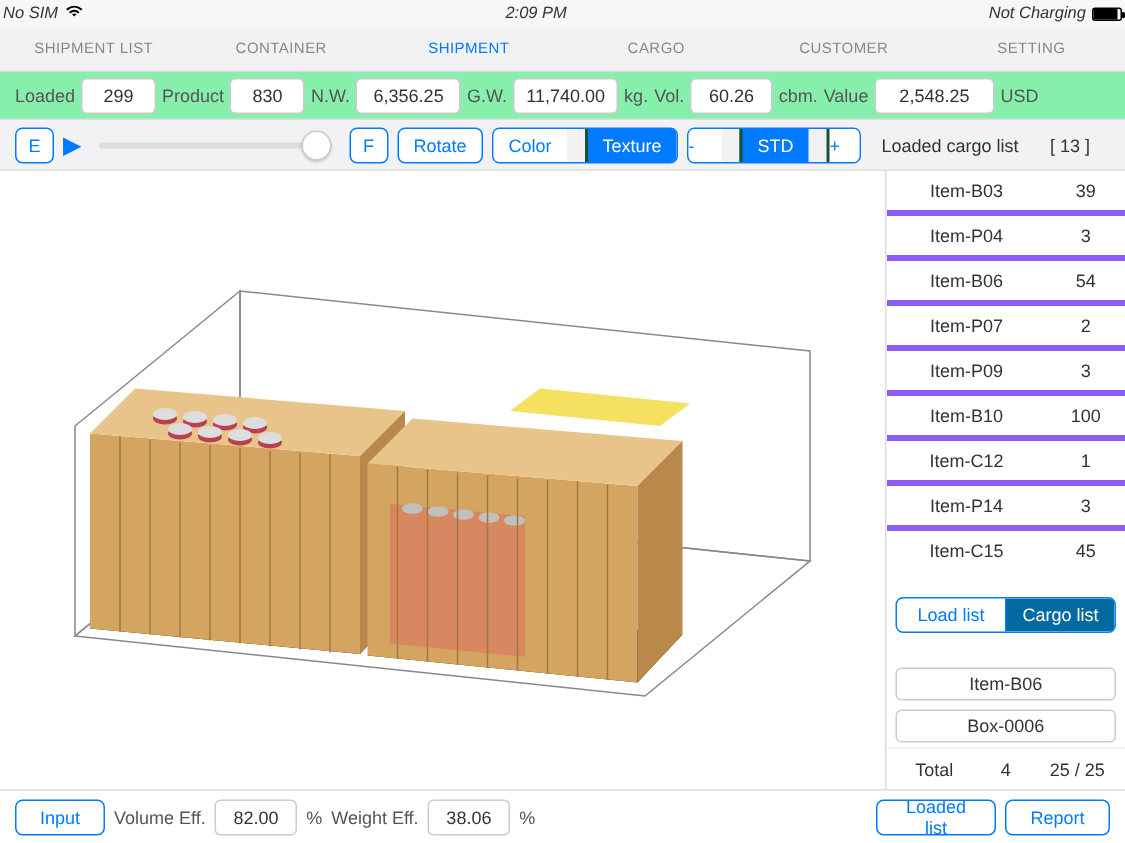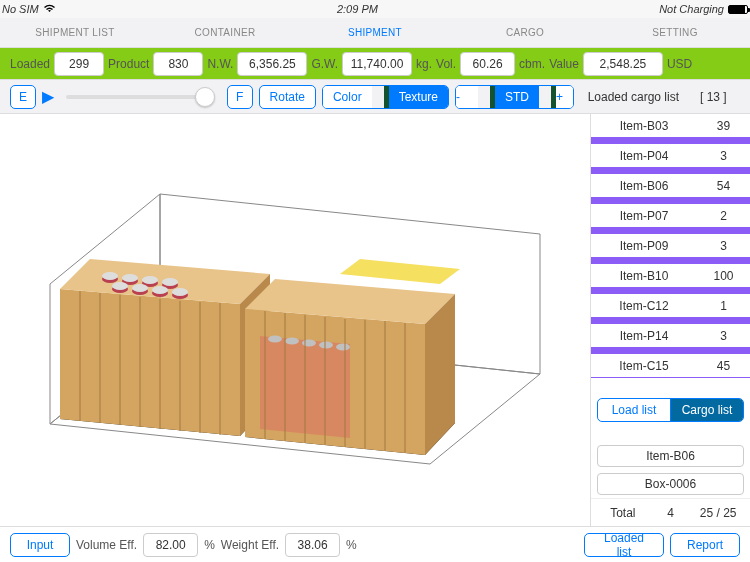--- a/index.html
+++ b/index.html
@@ -8,42 +8,42 @@
 .status-bar { height: 18px; display: flex; align-items: center; justify-content: space-between; padding: 0 2px; font-size: 11px; background: #f7f7f7; font-style: italic; }
 .status-left, .status-right { display: flex; align-items: center; gap: 4px; }
 .battery { width: 20px; height: 9px; border: 1px solid #000; border-radius: 2px; position: relative; }
 .battery::after { content: ""; position: absolute; right: -3px; top: 2px; width: 2px; height: 4px; background: #000; border-radius: 0 1px 1px 0; }
 .battery-fill { background: #000; width: 16px; height: 7px; margin: 0; }
 
 .tabs { display: flex; height: 30px; background: #f2f2f4; border-bottom: 1px solid #ddd; }
 .tab { flex: 1; text-align: center; line-height: 30px; font-size: 10px; color: #888; letter-spacing: 0.3px; cursor: pointer; }
 .tab.active { color: #007aff; }
 
-.info-row { display: flex; align-items: center; height: 32px; padding: 0 10px; gap: 4px; background: #84cc16; border-bottom: 1px solid #ddd; }
+.info-row { display: flex; align-items: center; height: 32px; padding: 0 10px; gap: 4px; background: #86efac; border-bottom: 1px solid #ddd; }
 .info-label { font-size: 12px; color: #555; }
 .info-box { background: #fff; border: 1px solid #ccc; border-radius: 4px; height: 24px; line-height: 22px; text-align: center; font-size: 12px; padding: 0 6px; min-width: 40px; }
 
 .ctrl-row { display: flex; align-items: center; height: 34px; padding: 0 10px; gap: 6px; background: #f2f2f4; border-bottom: 1px solid #ddd; }
 .btn { border: 1px solid #007aff; color: #007aff; background: #fff; border-radius: 5px; height: 24px; padding: 0 10px; font-size: 12px; cursor: pointer; display: inline-flex; align-items: center; justify-content: center; }
 .btn.filled { background: #007aff; color: #fff; }
 .btn-sq { width: 26px; padding: 0; }
 .slider { flex: 1; height: 4px; background: #ddd; border-radius: 2px; position: relative; margin: 0 6px; }
 .slider-thumb { position: absolute; right: 0; top: -8px; width: 20px; height: 20px; background: #fff; border: 1px solid #ccc; border-radius: 50%; box-shadow: 0 1px 2px rgba(0,0,0,0.2); }
 .seg { display: flex; border-radius: 5px; overflow: hidden; border: 1px solid #007aff; height: 24px; gap: 12px; }
 .seg > div { padding: 0 10px; line-height: 22px; color: #007aff; background: #fff; cursor: pointer; font-size: 12px; }
 .seg > div.active { background: #007aff; color: #fff; }
-.seg > div + div { border-left: 5px solid #14532d; }
+.seg > div + div { border-left: 2px solid #14532d; }
 
 .main { display: flex; height: 412px; }
 .canvas { flex: 1; background: #fff; position: relative; }
 .container-svg { position: absolute; top: 60px; left: 40px; }
 
 .sidebar { width: 160px; border-left: 1px solid #ddd; display: flex; flex-direction: column; }
 .side-list { flex: 1; overflow: auto; }
-.side-row { display: flex; height: 30px; border-bottom: 7px solid #8b5cf6; align-items: center; }
+.side-row { display: flex; height: 30px; border-bottom: 4px solid #8b5cf6; align-items: center; }
 .side-row > div { text-align: center; font-size: 12px; }
 .side-row > div:first-child { flex: 2; }
 .side-row > div:last-child { flex: 1; }
 
 .side-seg { margin: 20px 6px; display: flex; border: 1px solid #007aff; border-radius: 5px; overflow: hidden; height: 24px; }
 .side-seg > div { flex: 1; text-align: center; line-height: 22px; color: #007aff; font-size: 12px; cursor: pointer; }
 .side-seg > div.active { background: #0369a1; color: #fff; }
 .side-seg > div + div { border-left: 1px solid #007aff; }
 .side-box { margin: 3px 6px; border: 1px solid #ccc; border-radius: 4px; height: 22px; line-height: 20px; text-align: center; font-size: 12px; background: #fff; }
 .side-total { display: flex; height: 28px; align-items: center; padding: 0 8px; font-size: 12px; border-top: 1px solid #eee; }
@@ -71,20 +71,21 @@
         <div class="battery-fill"></div>
       </span>
   </div>
 </div>
 
 <div class="tabs" id="tabs">
     <div class="tab">SHIPMENT LIST</div>
     <div class="tab">CONTAINER</div>
     <div class="tab active">SHIPMENT</div>
     <div class="tab">CARGO</div>
+    <div class="tab">CUSTOMER</div>
     <div class="tab">SETTING</div>
   </div>
 
 <div class="info-row">
   <span class="info-label">Loaded</span>
   <span class="info-box" style="width:50px">299</span>
   <span class="info-label">Product</span>
   <span class="info-box" style="width:50px">830</span>
   <span class="info-label">N.W.</span>
   <span class="info-box" style="width:70px">6,356.25</span>

